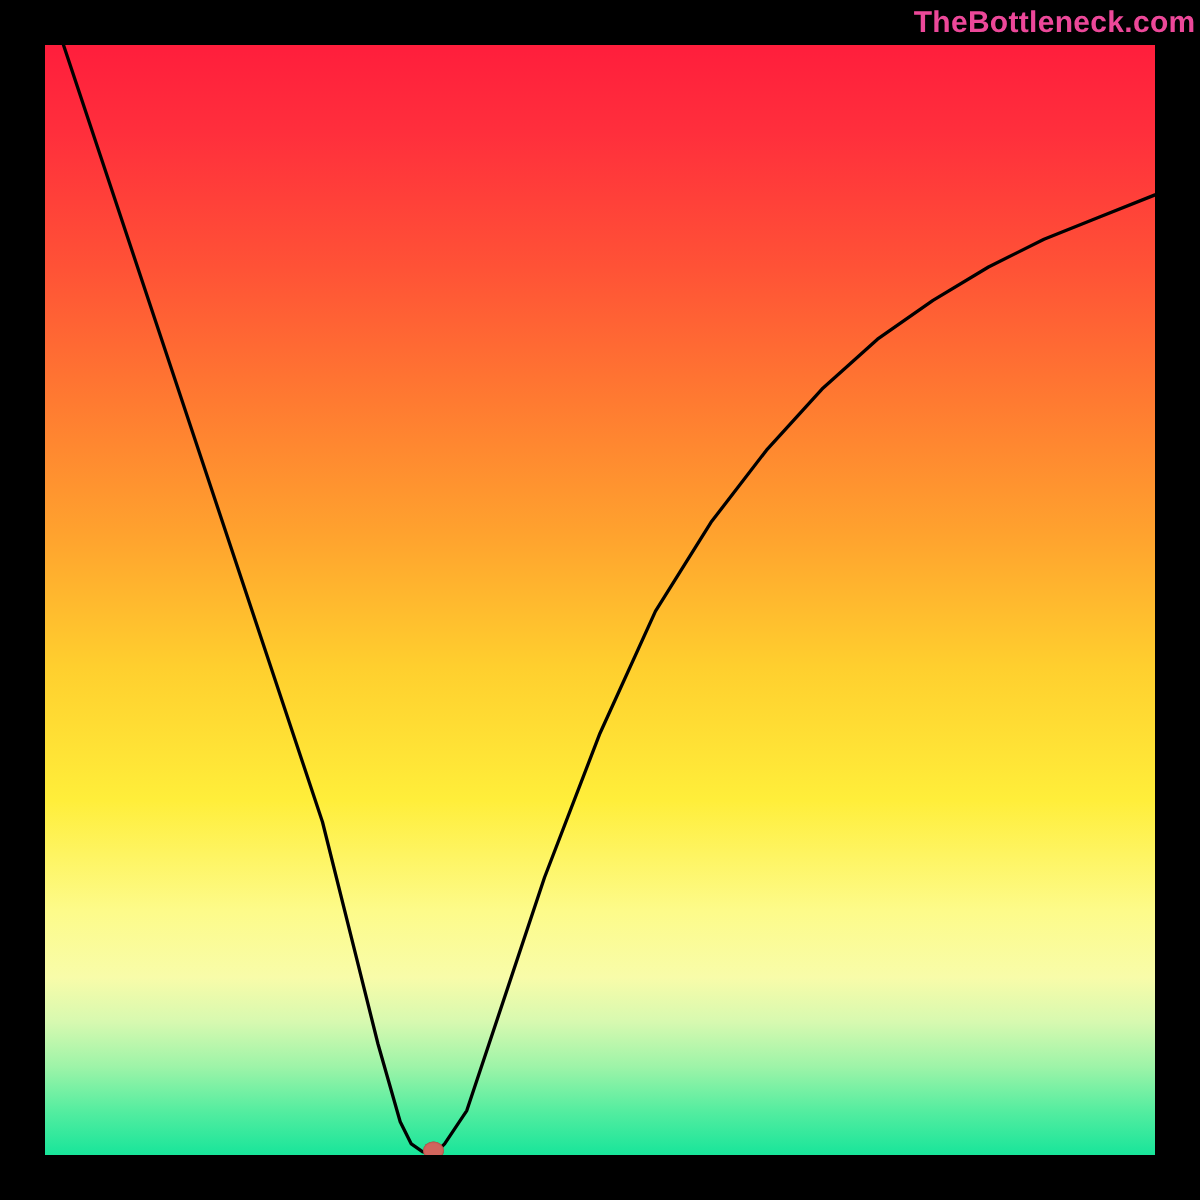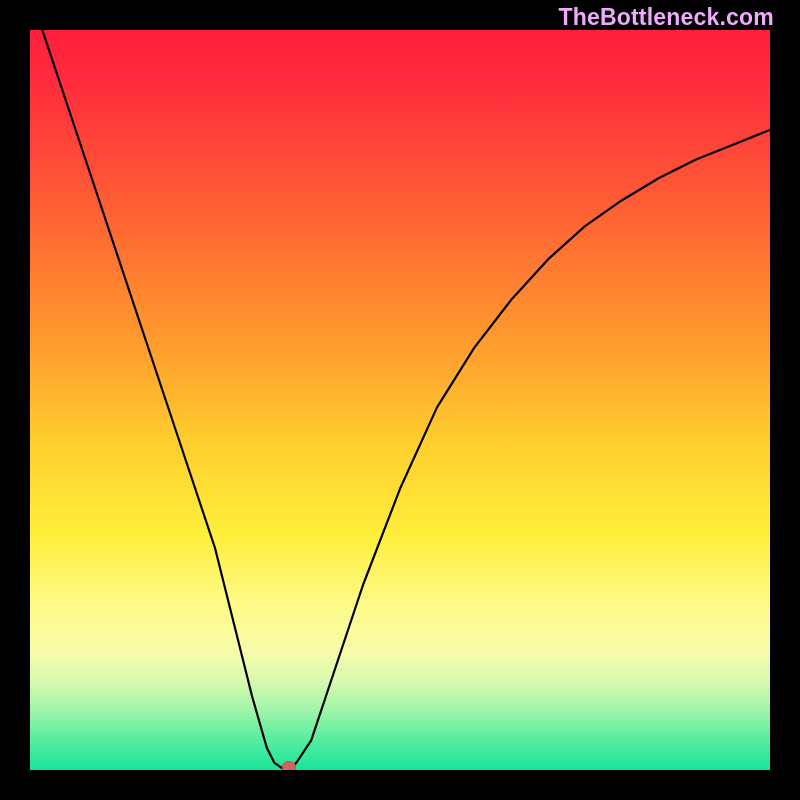--- a/index.html
+++ b/index.html
@@ -13,24 +13,24 @@
   }
   .frame {
     position: relative;
     width: 800px;
     height: 800px;
     background: #000;
   }
   .watermark {
     position: absolute;
     top: 4px;
-    right: 26px;
-    font-size: 23px;
+    right: 3px;
+    font-size: 20px;
     font-weight: 600;
-    color: #f0abfc;
+    color: #ec4899;
     letter-spacing: 0.2px;
     z-index: 5;
   }
   .plot-area {
     position: absolute;
     left: 30px;
     top: 30px;
     width: 740px;
     height: 740px;
     overflow: hidden;

